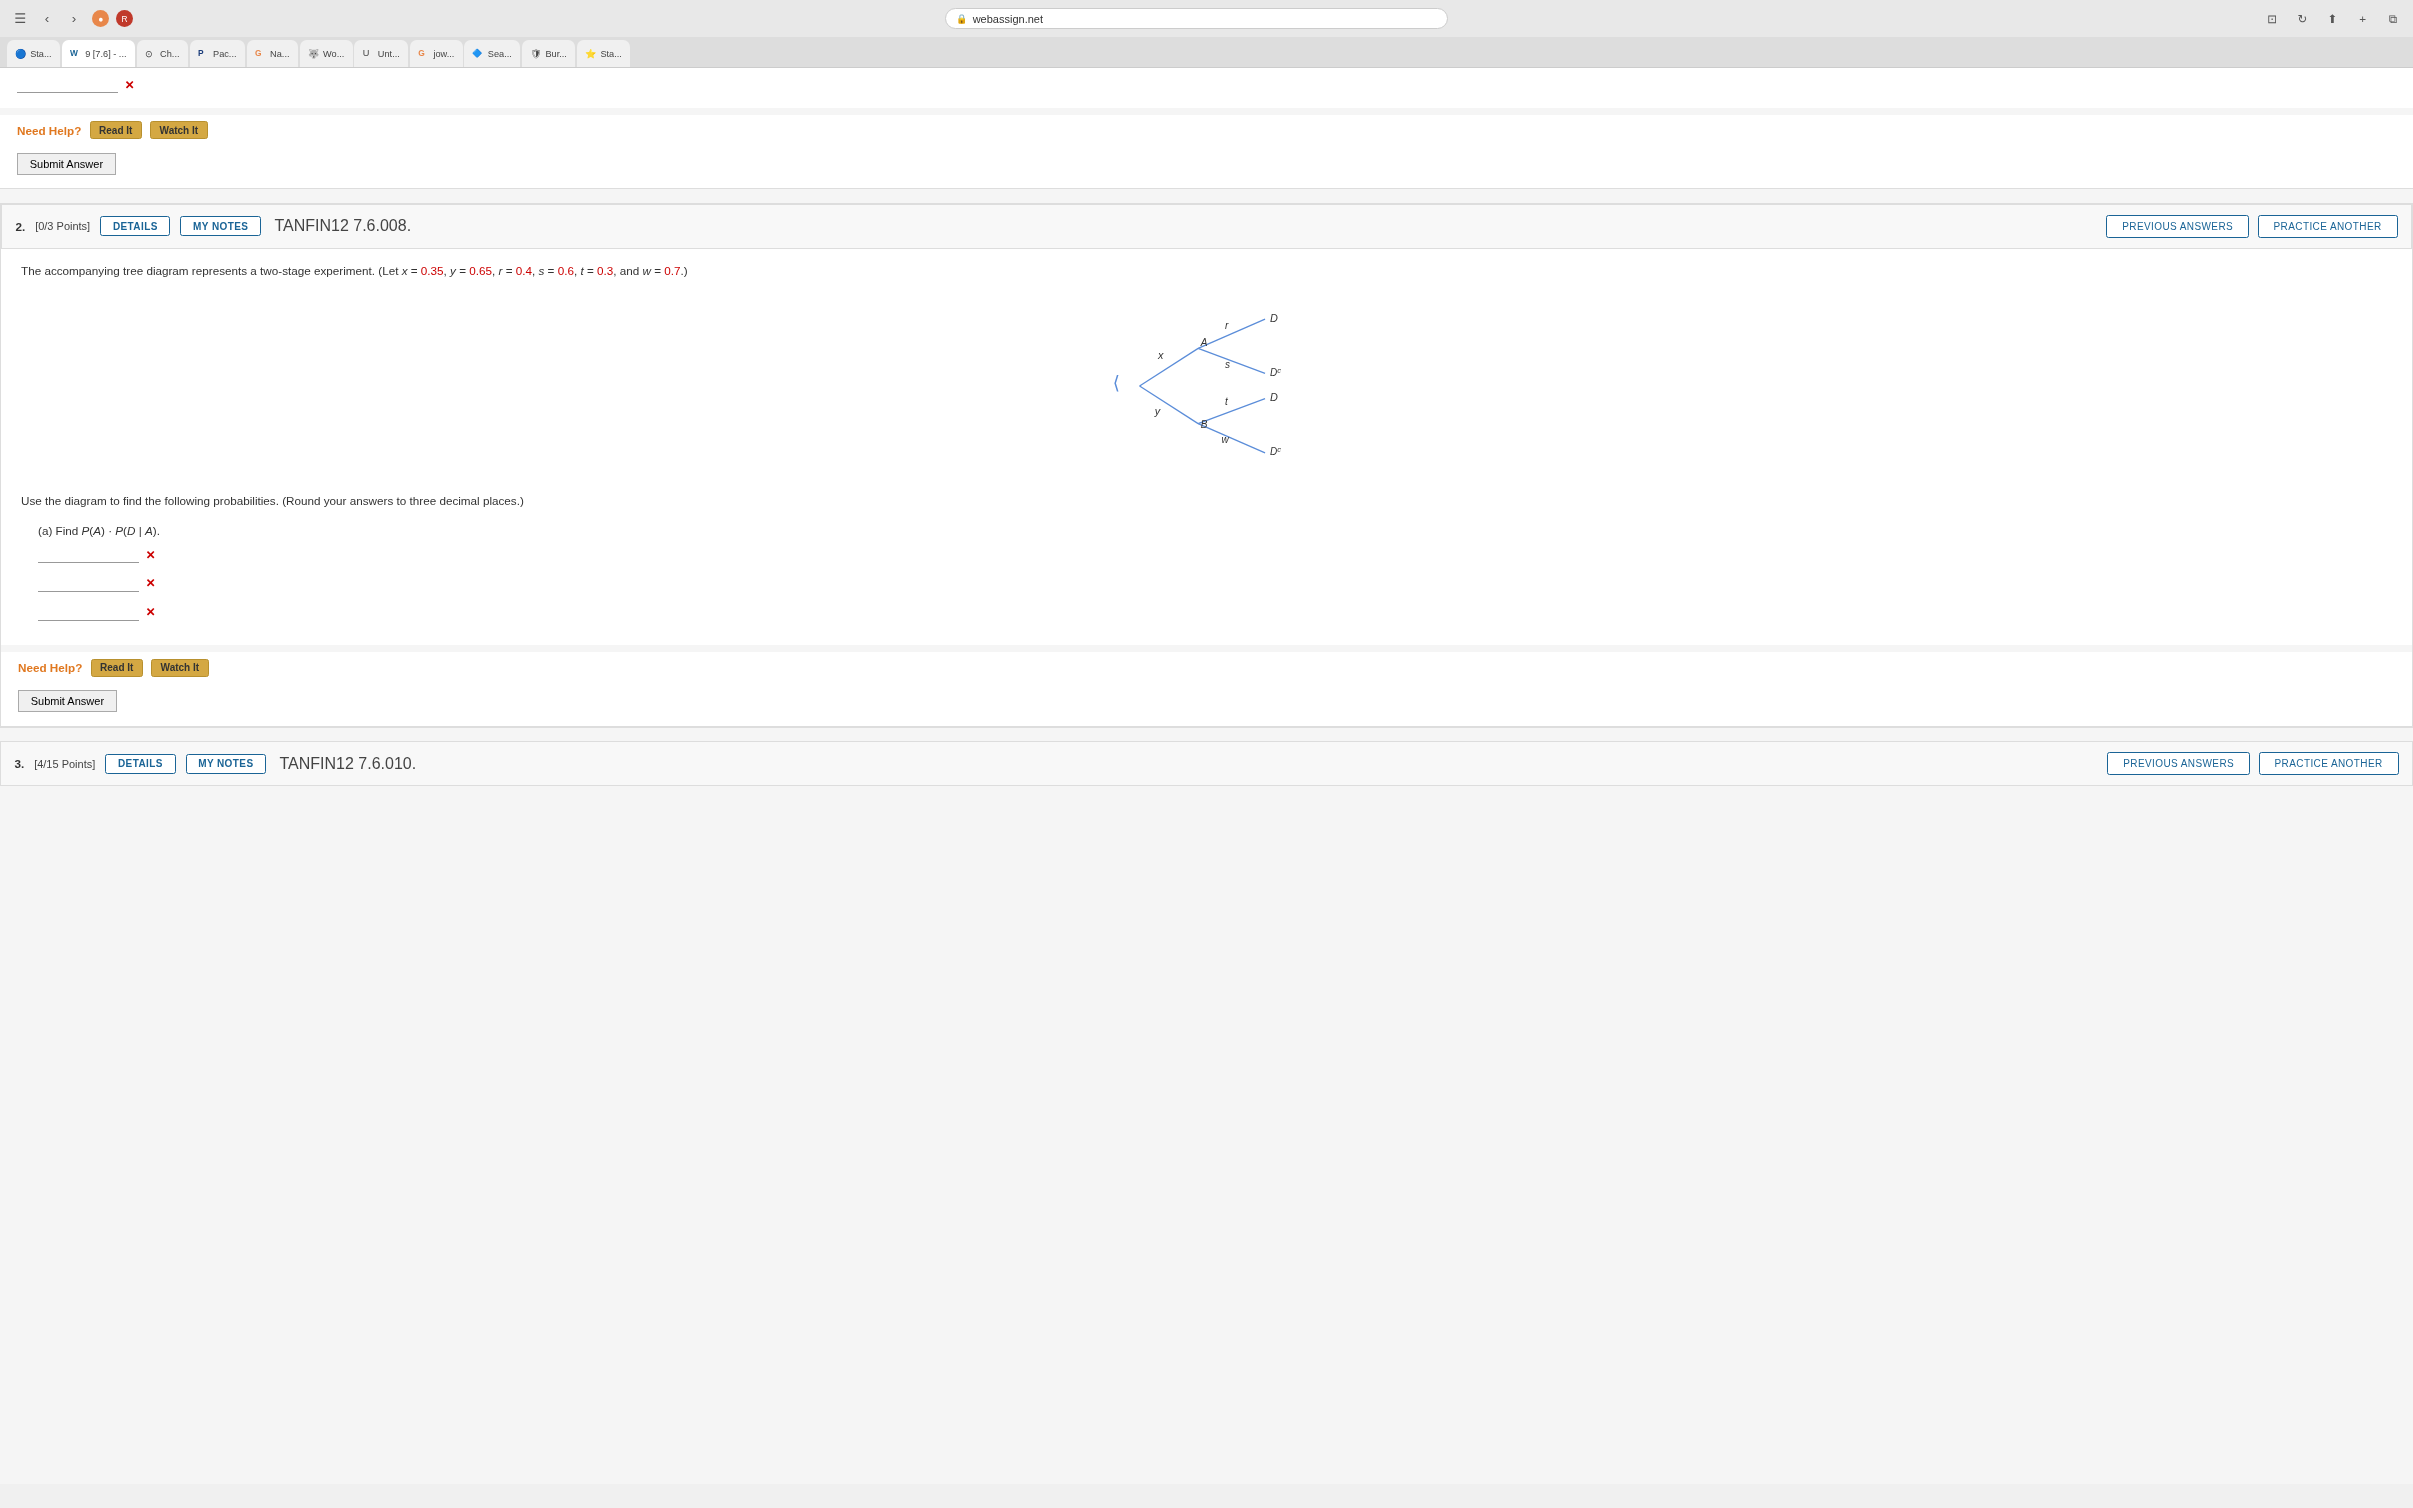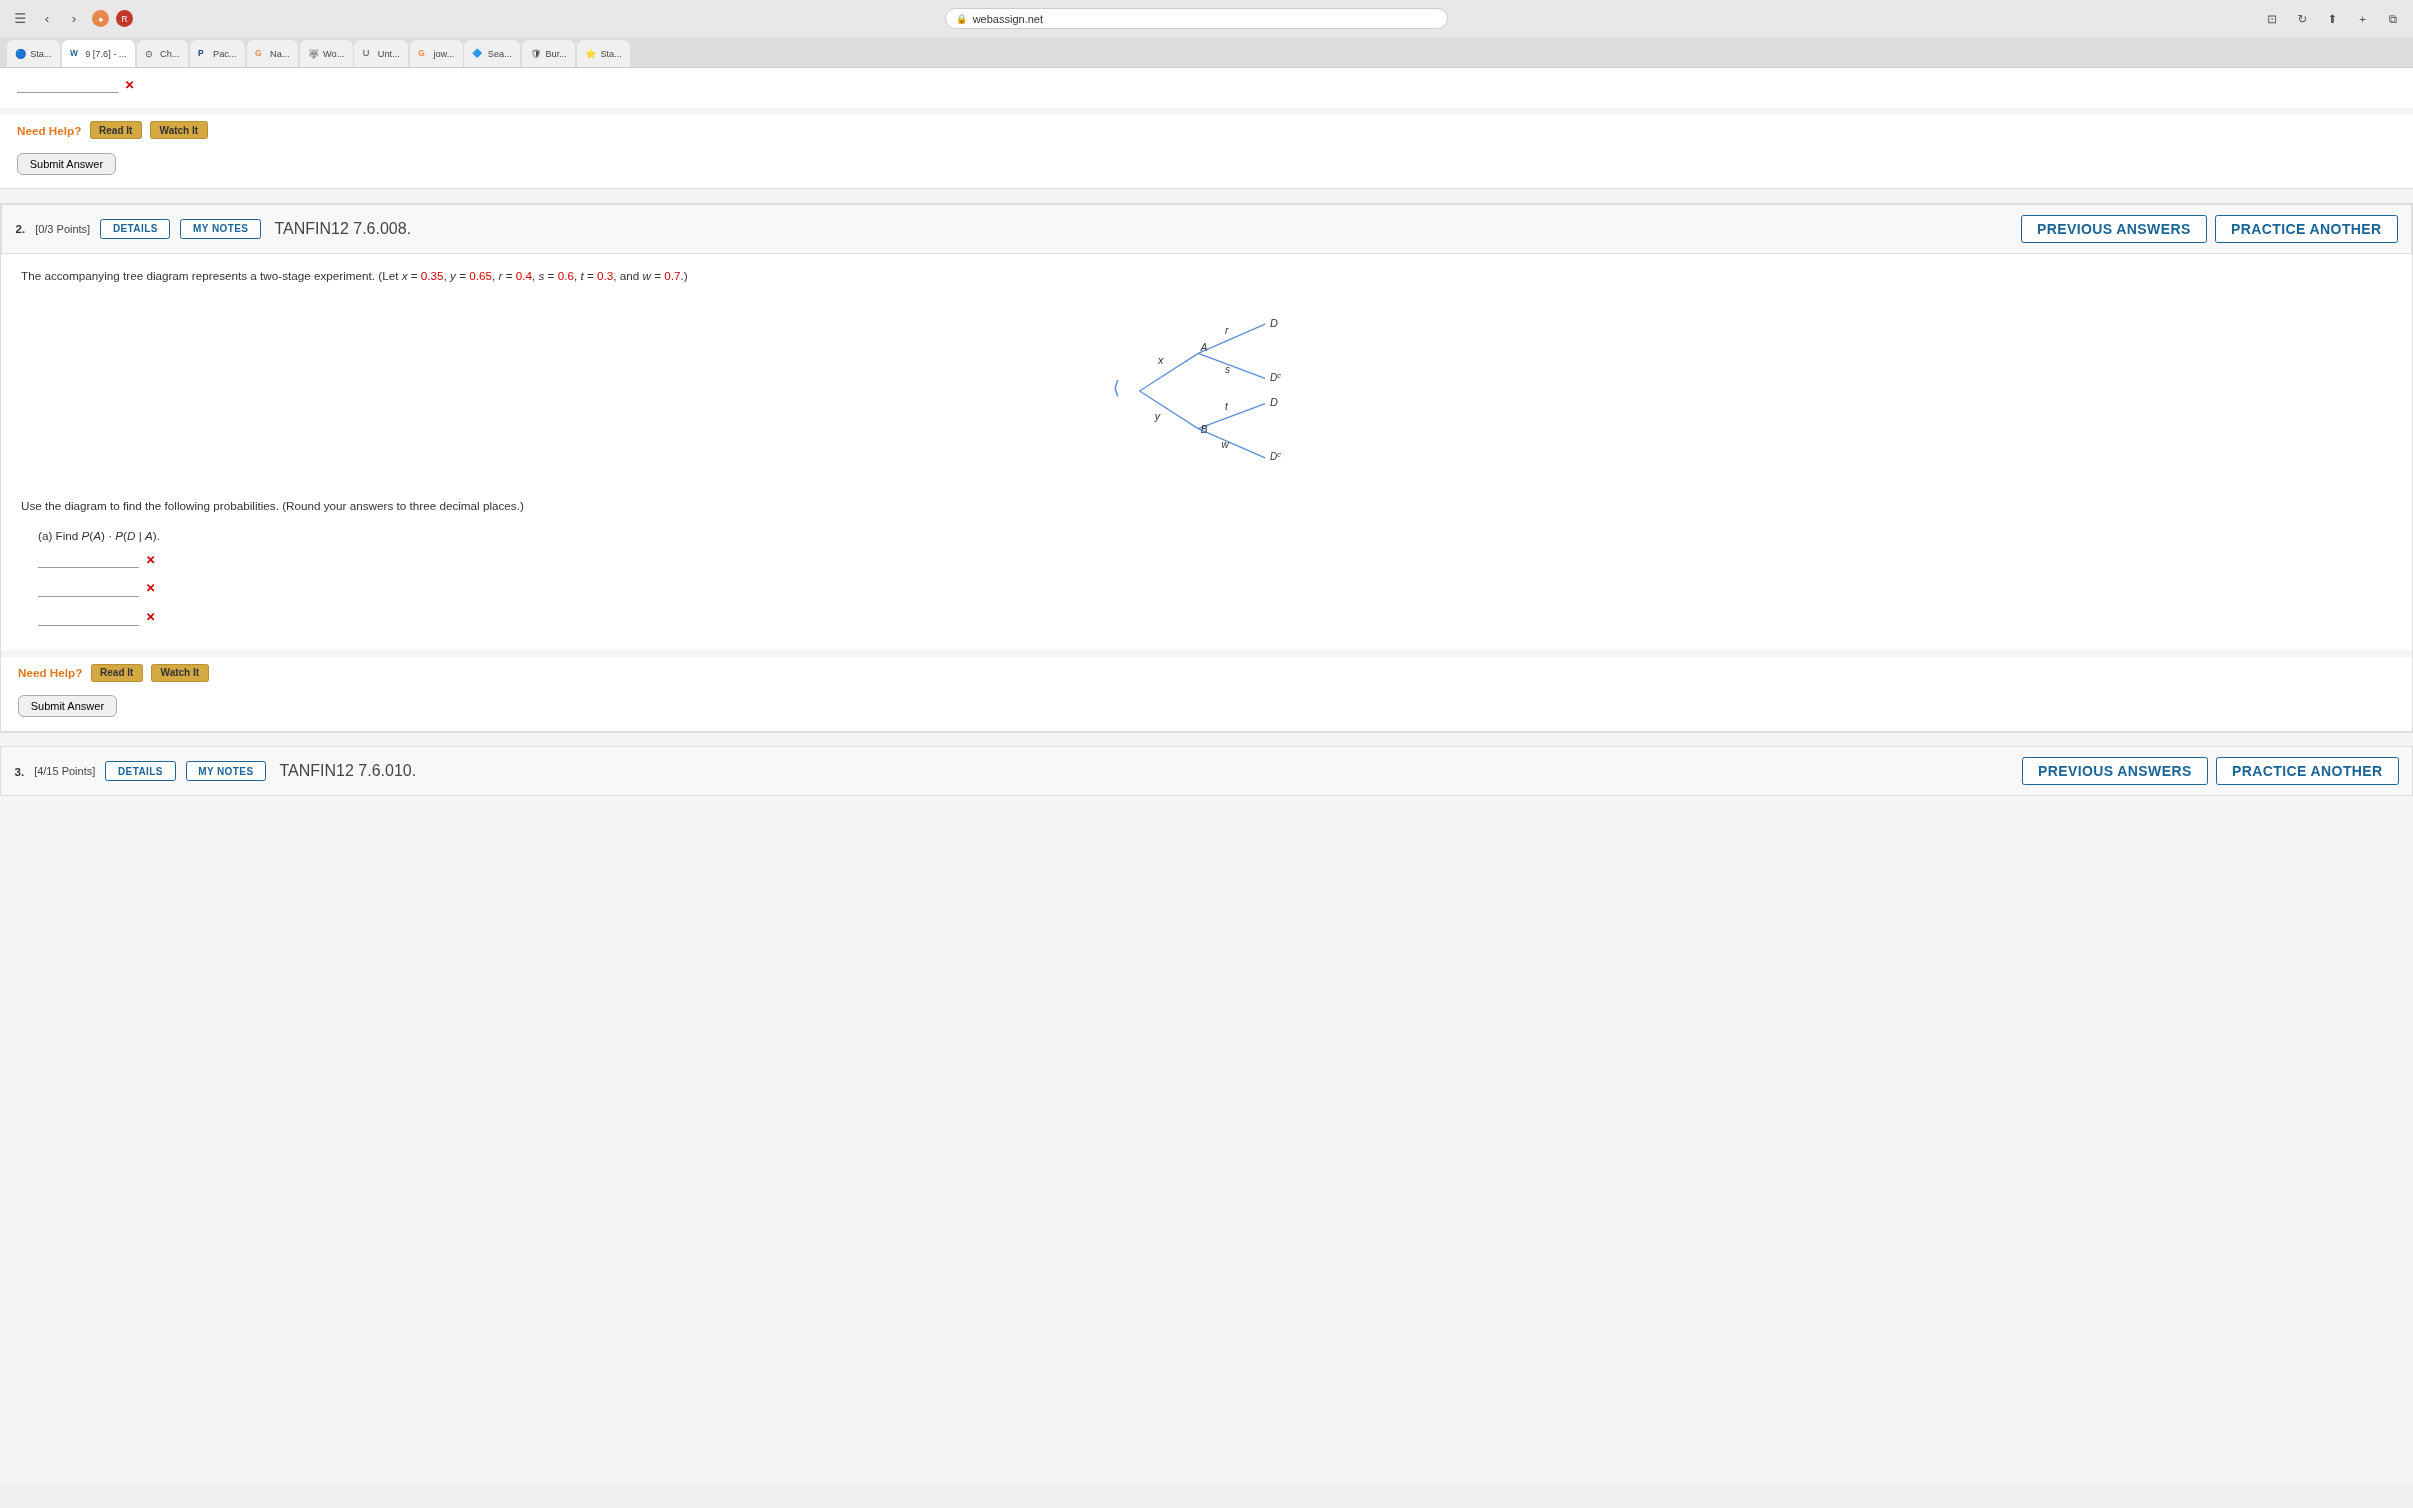--- a/index.html
+++ b/index.html
@@ -157,21 +157,21 @@
     }
 
     .submit-row {
       padding: 6.7px 17px 13.4px;
       background: white;
       border-bottom: 1.7px solid #ddd;
     }
     .submit-btn {
       background: #f0f0f0;
       border: 0.8px solid #aaa;
-      border-radius: 6px;
+      border-radius: 0;
       padding: 4.2px 11.7px;
       font-size: 11px;
       cursor: pointer;
     }
 
     
     .question-header {
       display: flex;
       align-items: center;
       gap: 10px;
@@ -209,22 +209,22 @@
       margin-left: auto;
       display: flex;
       gap: 8.4px;
     }
     .right-btn {
       border: 0.8px solid #1a6496;
       background: white;
       color: #1a6496;
       padding: 5px 15px;
       border-radius: 2.5px;
-      font-size: 14px;
-      font-weight: bold;
+      font-size: 10px;
+      font-weight: normal;
       cursor: pointer;
       letter-spacing: 0.4px;
     }
 
     
     .question-body {
       padding: 13.4px 20px;
       background: white;
       line-height: 1.6;
     }

